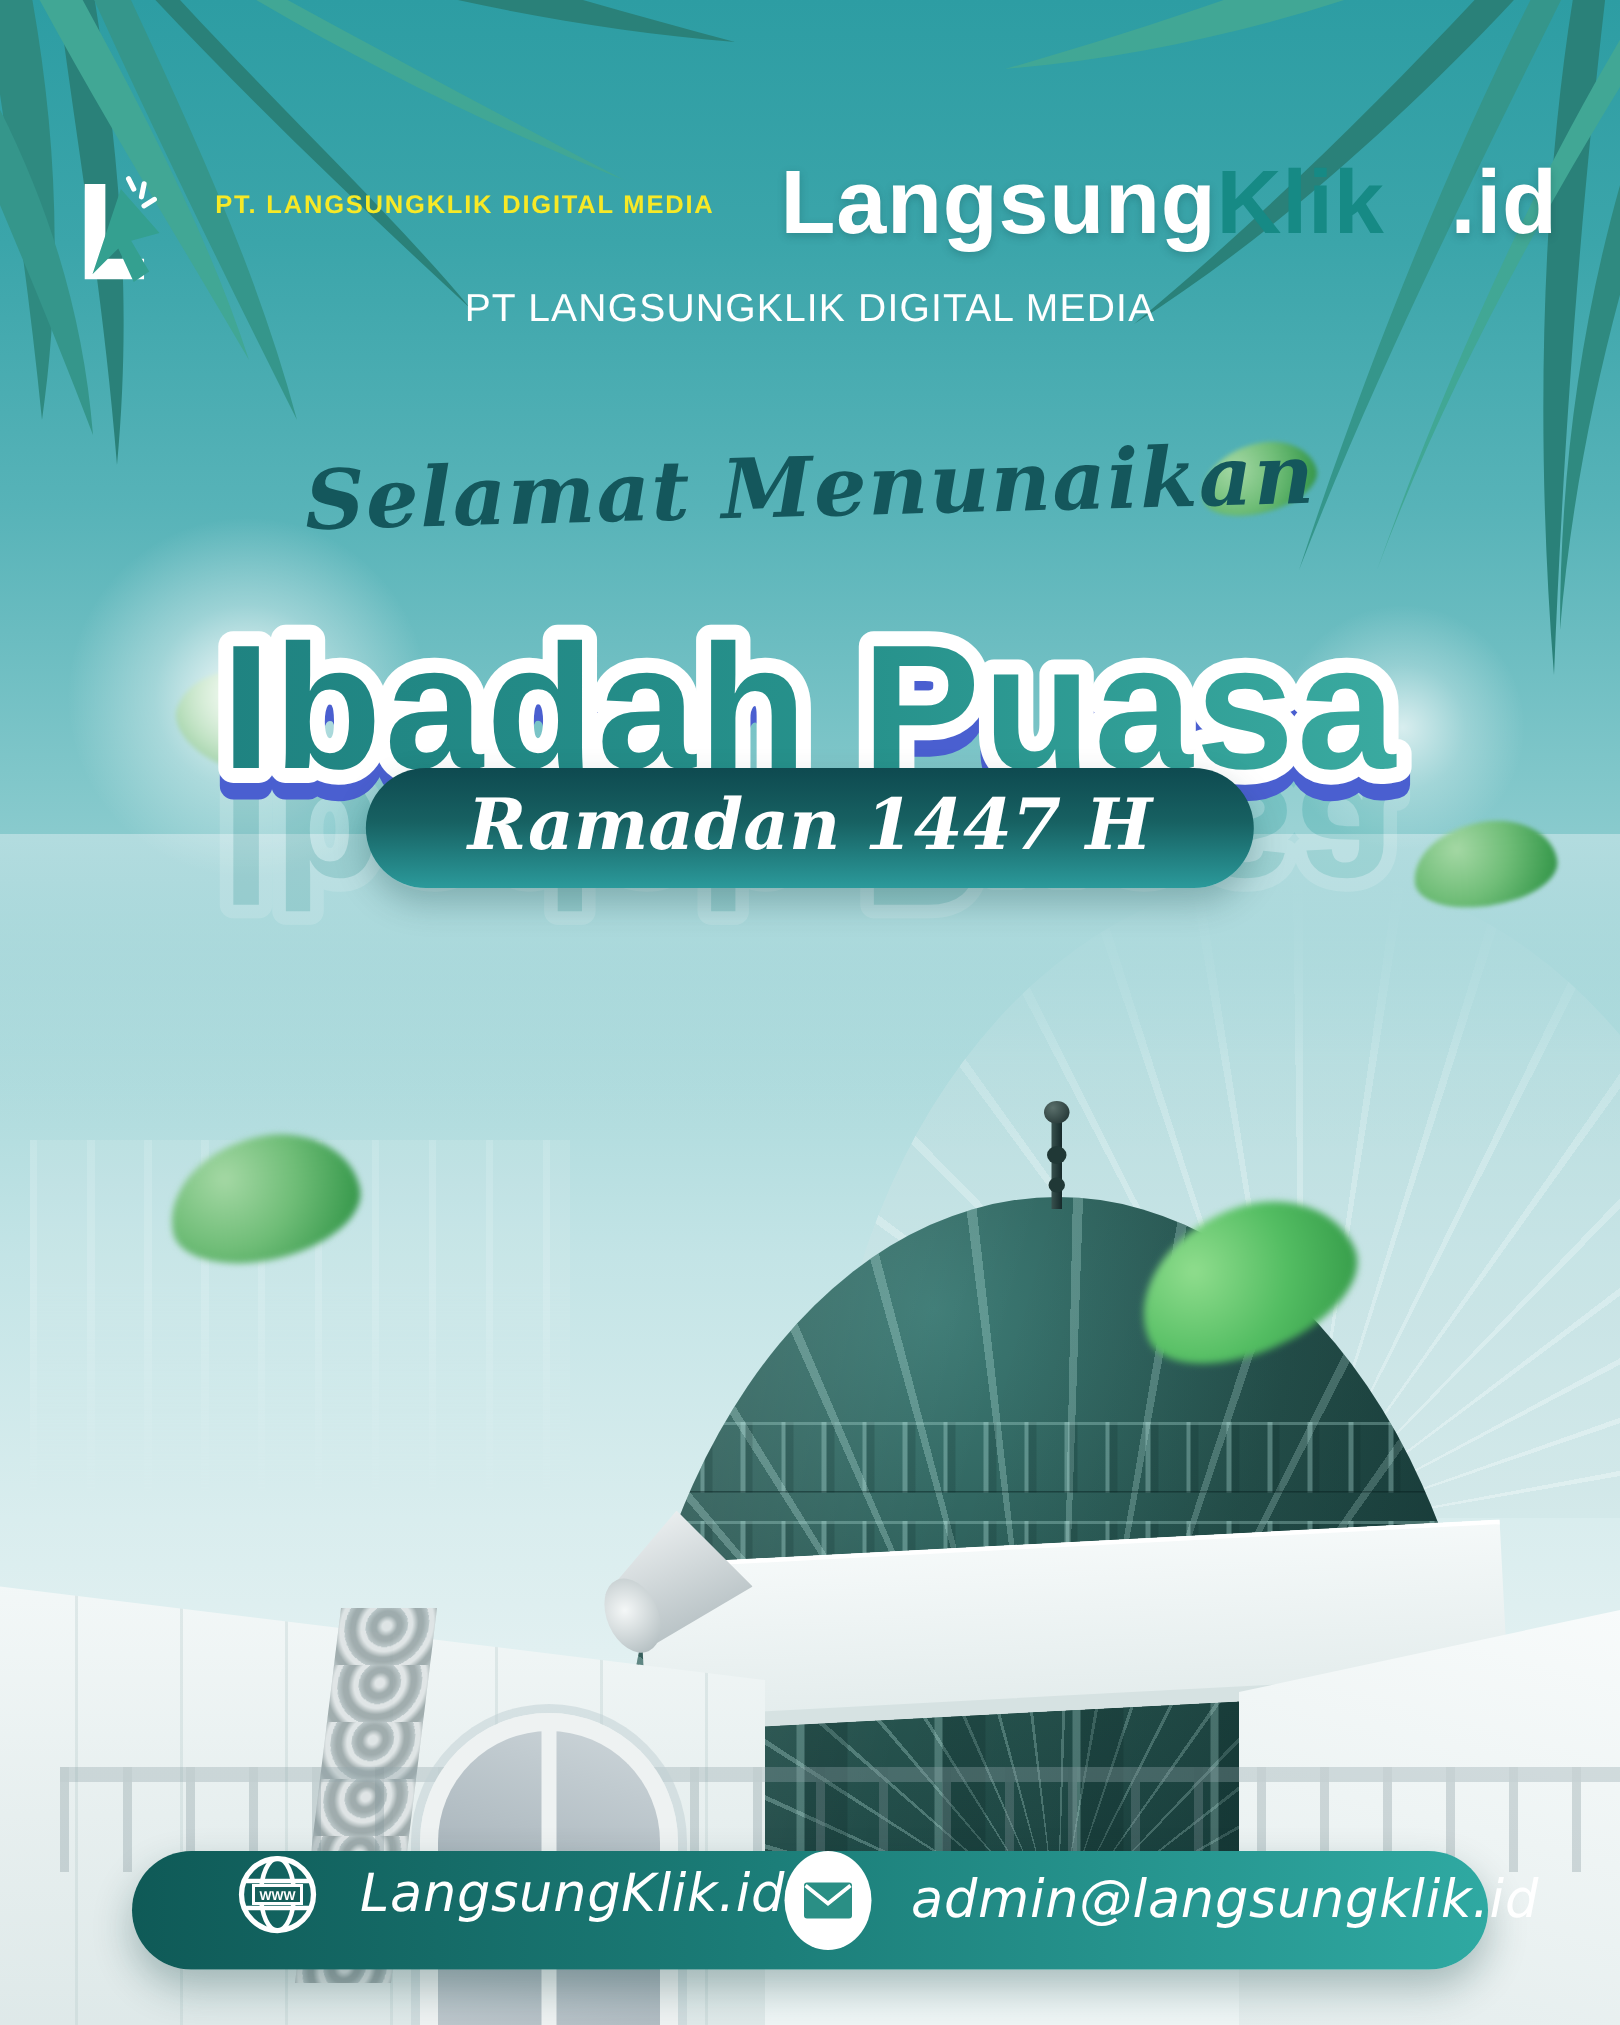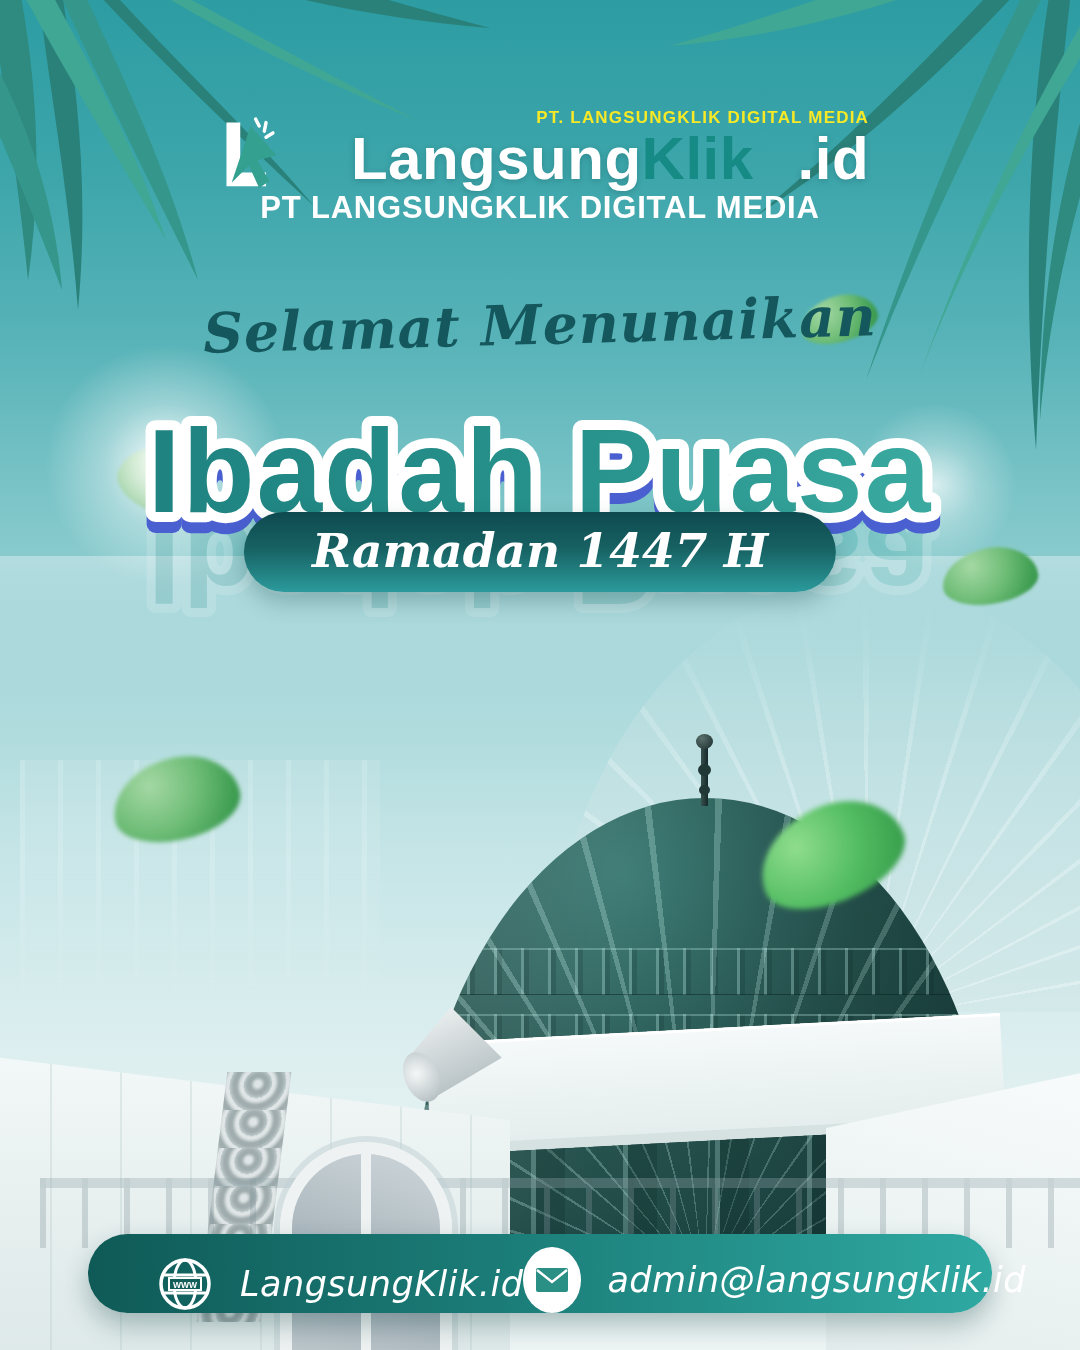--- a/index.html
+++ b/index.html
@@ -24,28 +24,28 @@
     background:radial-gradient(circle at 30% 30%,#8fdd8d 0%,#53bd62 50%,#2f9444 100%);filter:blur(2.5px);}
 
   .flare{position:absolute;z-index:8;pointer-events:none;border-radius:50%;
     background:radial-gradient(circle,rgba(255,255,255,.95) 0%,rgba(255,255,255,.35) 35%,rgba(255,255,255,0) 68%);}
   .flare-1{left:40px;top:340px;width:250px;height:250px;}
   .flare-2{left:850px;top:400px;width:170px;height:170px;opacity:.75;}
 
   
   .brand{position:absolute;z-index:8;left:0;right:0;top:104px;display:flex;justify-content:center;align-items:flex-start;gap:10px;}
   .logo-mark{width:86px;height:86px;flex:0 0 auto;margin-top:10px;}
-  .brand-text{display:flex;flex-direction:column;align-items:flex-end;}
+  .brand-text{display:flex;flex-direction:row;align-items:center;}
   .brand-tagline{color:#f7e926;font-weight:bold;font-size:17px;letter-spacing:1.2px;margin:4px 0 0 6px;}
   .wordmark{font-weight:bold;font-size:60px;line-height:1.02;letter-spacing:.5px;
     text-shadow:0 2px 6px rgba(10,60,60,.25);}
   .wm-white{color:#ffffff;margin-left:44px;}
   .wm-teal{color:#168a85;text-shadow:none;}
   .company-name{position:absolute;z-index:8;left:0;right:0;top:190px;text-align:center;
-    color:#ffffff;font-weight:bold;font-size:31px;letter-spacing:.8px;}
+    color:#ffffff;font-weight:normal;font-size:26px;letter-spacing:.8px;}
 
   
   .kicker{position:absolute;z-index:8;left:0;right:0;top:292px;text-align:center;
     font-family:"DejaVu Serif",serif;font-style:italic;font-weight:bold;font-size:55px;
     color:#14575c;transform:rotate(-1.5deg);letter-spacing:1px;}
   .title-svg{position:absolute;z-index:8;left:0;top:352px;}
   .badge{position:absolute;z-index:9;left:50%;top:512px;transform:translateX(-50%);
     padding:0 68px;height:80px;line-height:78px;border-radius:42px;white-space:nowrap;
     background:linear-gradient(180deg,#0e4a50 0%,#176162 45%,#2b9a9b 100%);
     box-shadow:0 10px 22px rgba(10,60,60,.28);
@@ -115,21 +115,21 @@
   .arch-window::after{content:"";position:absolute;left:50%;top:0;bottom:0;width:10px;transform:translateX(-50%);
     background:#eef2f2;}
   .railing{position:absolute;left:40px;top:1178px;width:1040px;height:70px;z-index:4;opacity:.38;
     background:repeating-linear-gradient(90deg,rgba(130,150,155,.85) 0 6px,transparent 6px 42px),
                linear-gradient(180deg,rgba(145,165,170,.9) 0 10px,transparent 10px);}
   .scene-fade{position:absolute;left:0;right:0;top:556px;height:210px;z-index:1;
     background:linear-gradient(180deg,rgba(181,221,224,.95) 0%,rgba(181,221,224,0) 100%);}
 
   
   .contact-bar{position:absolute;z-index:10;left:88px;top:1234px;width:904px;height:79px;
-    border-radius:40px;display:flex;align-items:flex-end;
+    border-radius:40px;display:flex;align-items:flex-start;
     background:linear-gradient(90deg,#0f5a57 0%,#1b7c77 45%,#2fa9a2 100%);
     box-shadow:0 12px 26px rgba(10,60,60,.30);}
   .contact-item{display:flex;align-items:center;gap:26px;cursor:pointer;}
   .contact-item.website{margin-left:68px;}
   .contact-item.email{margin-left:auto;margin-right:58px;}
   .contact-text{color:#ffffff;font-family:"DejaVu Sans",sans-serif;font-style:italic;font-size:35px;letter-spacing:.5px;}
   .envelope-wrap{width:58px;height:66px;border-radius:50%;background:#ffffff;display:flex;align-items:center;justify-content:center;}
 </style>
 </head>
 <body>

